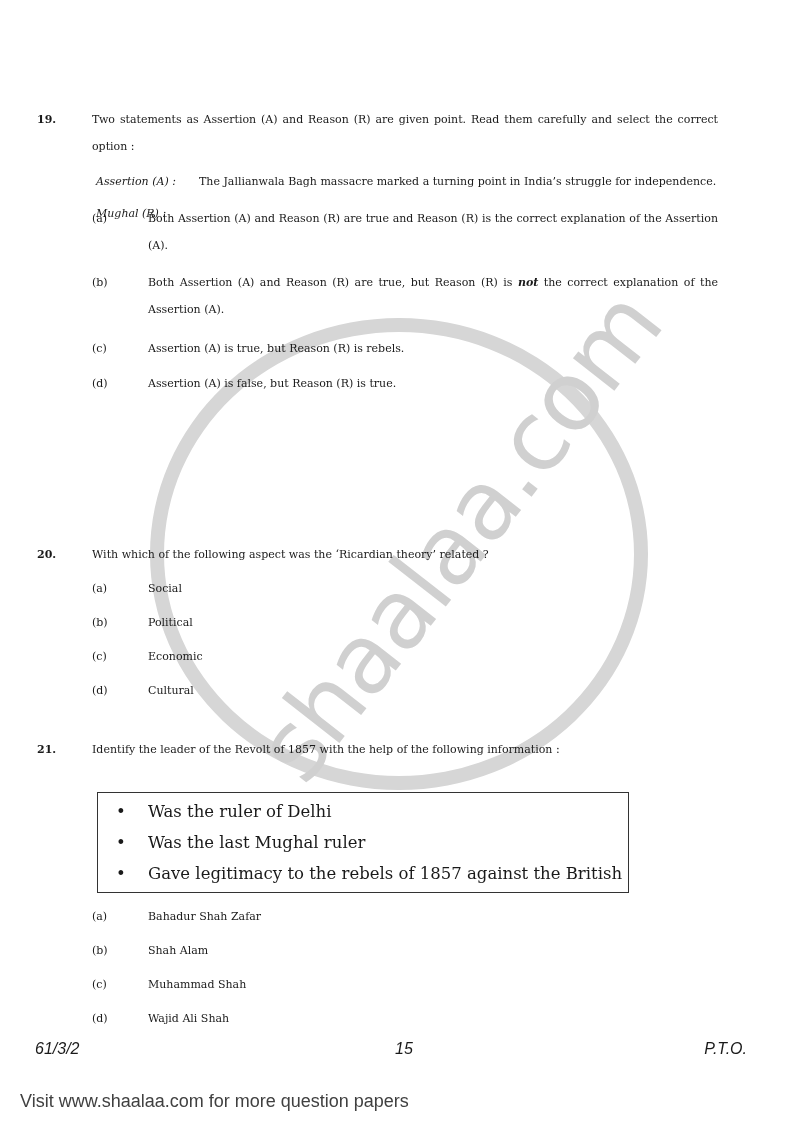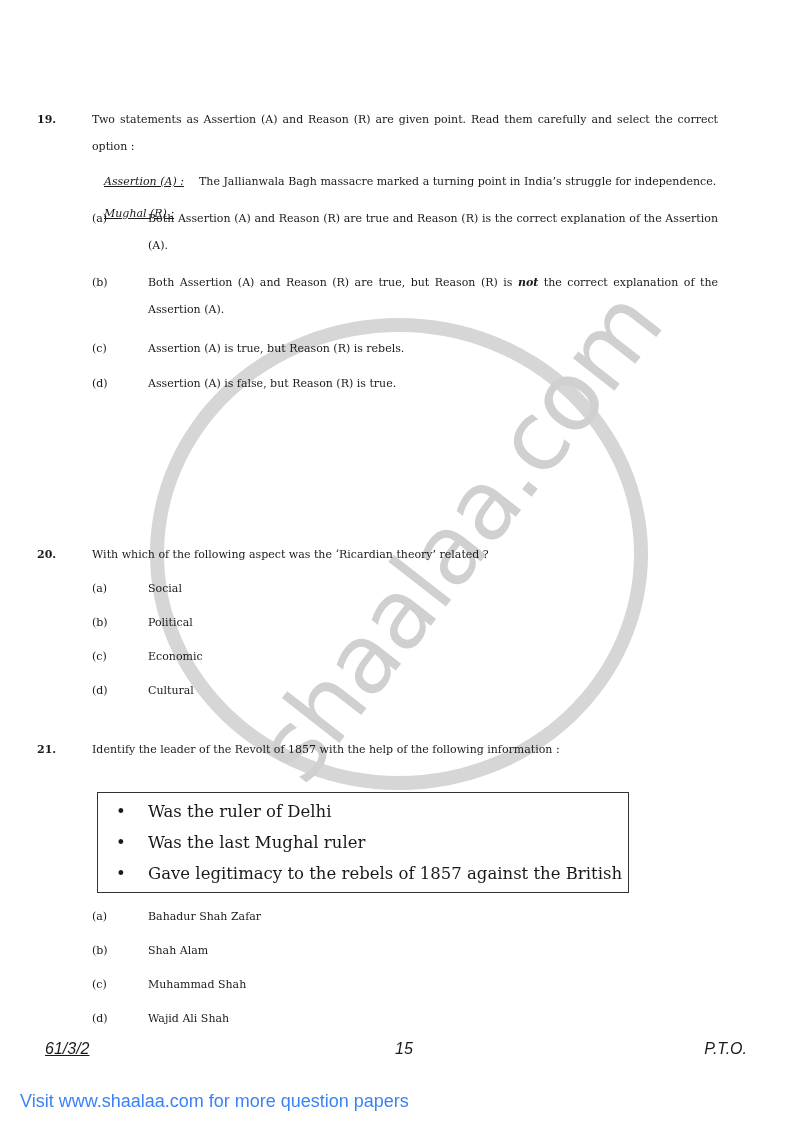--- a/index.html
+++ b/index.html
@@ -19,43 +19,43 @@
       transform: rotate(-52deg); transform-origin: center center;
       font-family: "DejaVu Sans", "Liberation Sans", sans-serif;
       font-size: 96px; color: #d0d0d0; letter-spacing: -2px; z-index: 0;
       white-space: nowrap;
     }
     .content { position: absolute; left: 0; top: 0; width: 800px; z-index: 1; }
     .q { position: absolute; left: 37px; width: 690px; font-size: 11px; line-height: 27px; }
     .qnum { position: absolute; left: 0; top: 0; font-weight: bold; }
     .qtext { margin-left: 55px; width: 626px; text-align: justify; }
     .ar-row { position: relative; margin-left: 55px; width: 626px; }
-    .ar-label { position: absolute; left: 12px; top: 0; font-style: italic; text-decoration: underline; }
+    .ar-label { position: absolute; left: 4px; top: 0; font-style: italic; }
     .ar-text { margin-left: 107px; text-align: justify; }
     .opt { position: relative; margin-left: 55px; width: 626px; }
     .opt-label { position: absolute; left: 0; top: 0; }
     .opt-text { margin-left: 56px; text-align: justify; }
     .info-box {
       position: absolute; left: 97px; top: 792px; width: 532px; height: 101px;
       border: 1.5px solid #333; box-sizing: border-box; padding-top: 3px;
       font-size: 16.5px; line-height: 31px;
     }
     .bullet-row { position: relative; padding-left: 50px; }
     .bullet-dot { position: absolute; left: 18px; top: 0; }
     .footer {
       position: absolute; top: 1040px; left: 32px; width: 715px; height: 24px;
       font-family: "Liberation Sans", "DejaVu Sans", sans-serif; font-style: italic;
       font-size: 16px;
     }
-    .footer .left { position: absolute; left: 13px; text-decoration: underline; }
+    .footer .left { position: absolute; left: 3px; }
     .footer .center { position: absolute; left: 363px; }
     .footer .right { position: absolute; right: 0; }
     .visit {
       position: absolute; top: 1091px; left: 20px;
-      font-family: "Liberation Sans", "DejaVu Sans", sans-serif; font-size: 18px; color: #3b82f6;
+      font-family: "Liberation Sans", "DejaVu Sans", sans-serif; font-size: 18px; color: #404040;
     }
   </style>
 </head>
 <body>
 
 <div class="page">
 
   <div class="watermark-circle"></div>
   <div class="watermark-text">shaalaa.com</div>
 

